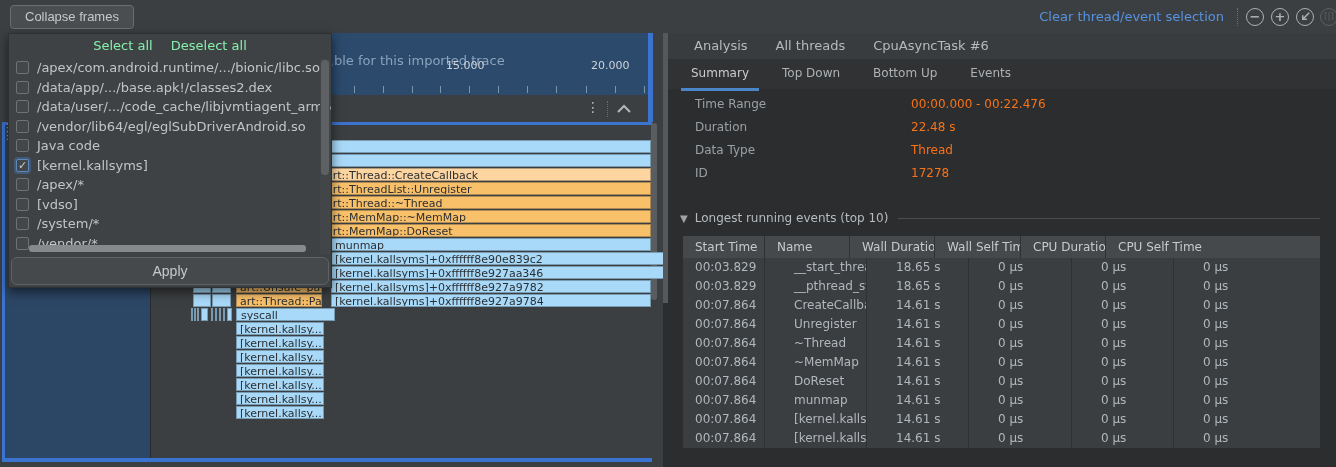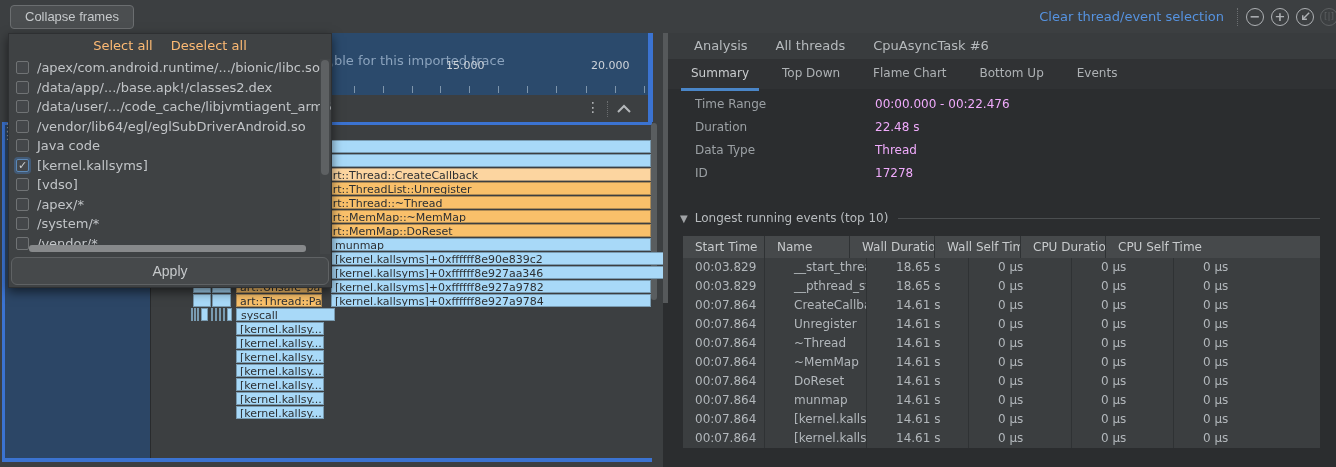--- a/index.html
+++ b/index.html
@@ -56,21 +56,21 @@
   .bar.o  { background:#f9c06a; }
   .bar.ol { background:#fcd5a0; }
   .bar span { position:absolute; top:0; }
 
   
   .dropdown {
     left:8px; top:33px; width:324px; height:255px; background:#3f4244;
     border:1px solid #2e3032; box-shadow:0 4px 10px rgba(0,0,0,.55); z-index:20;
   }
   .dd-header { height:24px; text-align:center; padding-top:4px; font-size:13px; }
-  .dd-link { color:#fdba74; margin:0 7px; cursor:pointer; }
+  .dd-link { color:#86efac; margin:0 7px; cursor:pointer; }
   .dd-list { position:relative; height:195px; overflow:hidden; }
   .dd-item { height:19.5px; line-height:19.5px; display:flex; align-items:center; color:#c2c5c8; font-size:13px; white-space:nowrap; overflow:hidden; }
   .cb {
     flex:0 0 13px; width:13px; height:13px; margin:0 8px 0 7px;
     border:1px solid #707375; border-radius:2px; background:#44474a;
     font-size:11px; line-height:11px; text-align:center; color:#cdd0d2;
   }
   .cb.checked { border-color:#5c89b8; box-shadow:0 0 0 2px rgba(70,120,180,.45); }
   .dd-vscroll { position:absolute; right:1px; top:25px; width:10px; height:195px; background:#434648; }
   .dd-vthumb { position:absolute; left:1px; top:1px; width:8px; height:115px; background:#5e6163; border-radius:4px; }
@@ -87,21 +87,21 @@
   .rp-tabs { position:absolute; left:5px; top:0; right:0; height:26px; background:#393c3e; display:flex; align-items:center; }
   .rp-tab { margin-left:24px; padding:0 2px 6px 2px; margin-top:7px; color:#b6babd; font-size:13px; border-bottom:3px solid transparent; cursor:pointer; }
   .rp-tab.sel { border-bottom-color:#4a86c8; }
   .rp-subtabs { position:absolute; left:5px; top:26px; right:0; height:30px; background:#303234; display:flex; align-items:center; }
   .rp-subtab { margin-left:13px; padding:6px 10px 8px 10px; margin-top:3px; color:#aeb2b5; font-size:12px; border-bottom:3px solid transparent; cursor:pointer; }
   .rp-subtab.sel { border-bottom-color:#4a86c8; color:#c9ccce; }
 
   .summary { position:absolute; left:32px; top:64px; }
   .sum-row { height:23px; display:flex; }
   .sum-label { width:180px; color:#9ba0a4; }
-  .sum-value { color:#f0abfc; }
+  .sum-value { color:#f97316;margin-left:36px; }
 
   .section-hd { position:absolute; left:17px; top:178px; right:16px; display:flex; align-items:center; color:#b8bcbf; font-size:12px; }
   .section-tri { color:#a0a3a6; font-size:10px; margin-right:7px; }
   .section-line { flex:1; height:1px; background:#4b4e50; margin-left:10px; }
 
   .events-table { position:absolute; left:20px; top:203px; width:637px;border-radius:25px; }
   .tr { display:grid; grid-template-columns:82px 85px 85px 86px 85px 214px; }
   .tr.head { background:#46494b; height:22px; }
   .tr.body { background:#3b3e40; height:19px;gap:17px; }
   .td { padding-left:12px; line-height:19px; border-right:1px solid #2f3234; overflow:hidden; white-space:nowrap; color:#b2b7bb; }
@@ -269,25 +269,25 @@
       <div class="dd-item">
         <span class="cb"></span>
         <span>Java code</span>
       </div>
       <div class="dd-item">
         <span class="cb checked">✓</span>
         <span>[kernel.kallsyms]</span>
       </div>
       <div class="dd-item">
         <span class="cb"></span>
+        <span>/apex/*</span>
+      </div>
+      <div class="dd-item">
+        <span class="cb"></span>
         <span>[vdso]</span>
-      </div>
-      <div class="dd-item">
-        <span class="cb"></span>
-        <span>/apex/*</span>
       </div>
       <div class="dd-item">
         <span class="cb"></span>
         <span>/system/*</span>
       </div>
       <div class="dd-item">
         <span class="cb"></span>
         <span>/vendor/*</span>
       </div>
     </div>
@@ -303,21 +303,20 @@
 <div class="abs right-panel">
   <div class="rp-scroll"></div>
   <div class="rp-tabs" id="rp-tabs">
       <span class="rp-tab">Analysis</span>
       <span class="rp-tab">All threads</span>
       <span class="rp-tab sel">CpuAsyncTask #6</span>
     </div>
   <div class="rp-subtabs" id="rp-subtabs">
       <span class="rp-subtab sel">Summary</span>
       <span class="rp-subtab">Top Down</span>
-      <span class="rp-subtab">Flame Chart</span>
       <span class="rp-subtab">Bottom Up</span>
       <span class="rp-subtab">Events</span>
     </div>
   <div class="summary" id="summary">
       <div class="sum-row">
         <span class="sum-label">Time Range</span>
         <span class="sum-value">00:00.000 - 00:22.476</span>
       </div>
       <div class="sum-row">
         <span class="sum-label">Duration</span>

